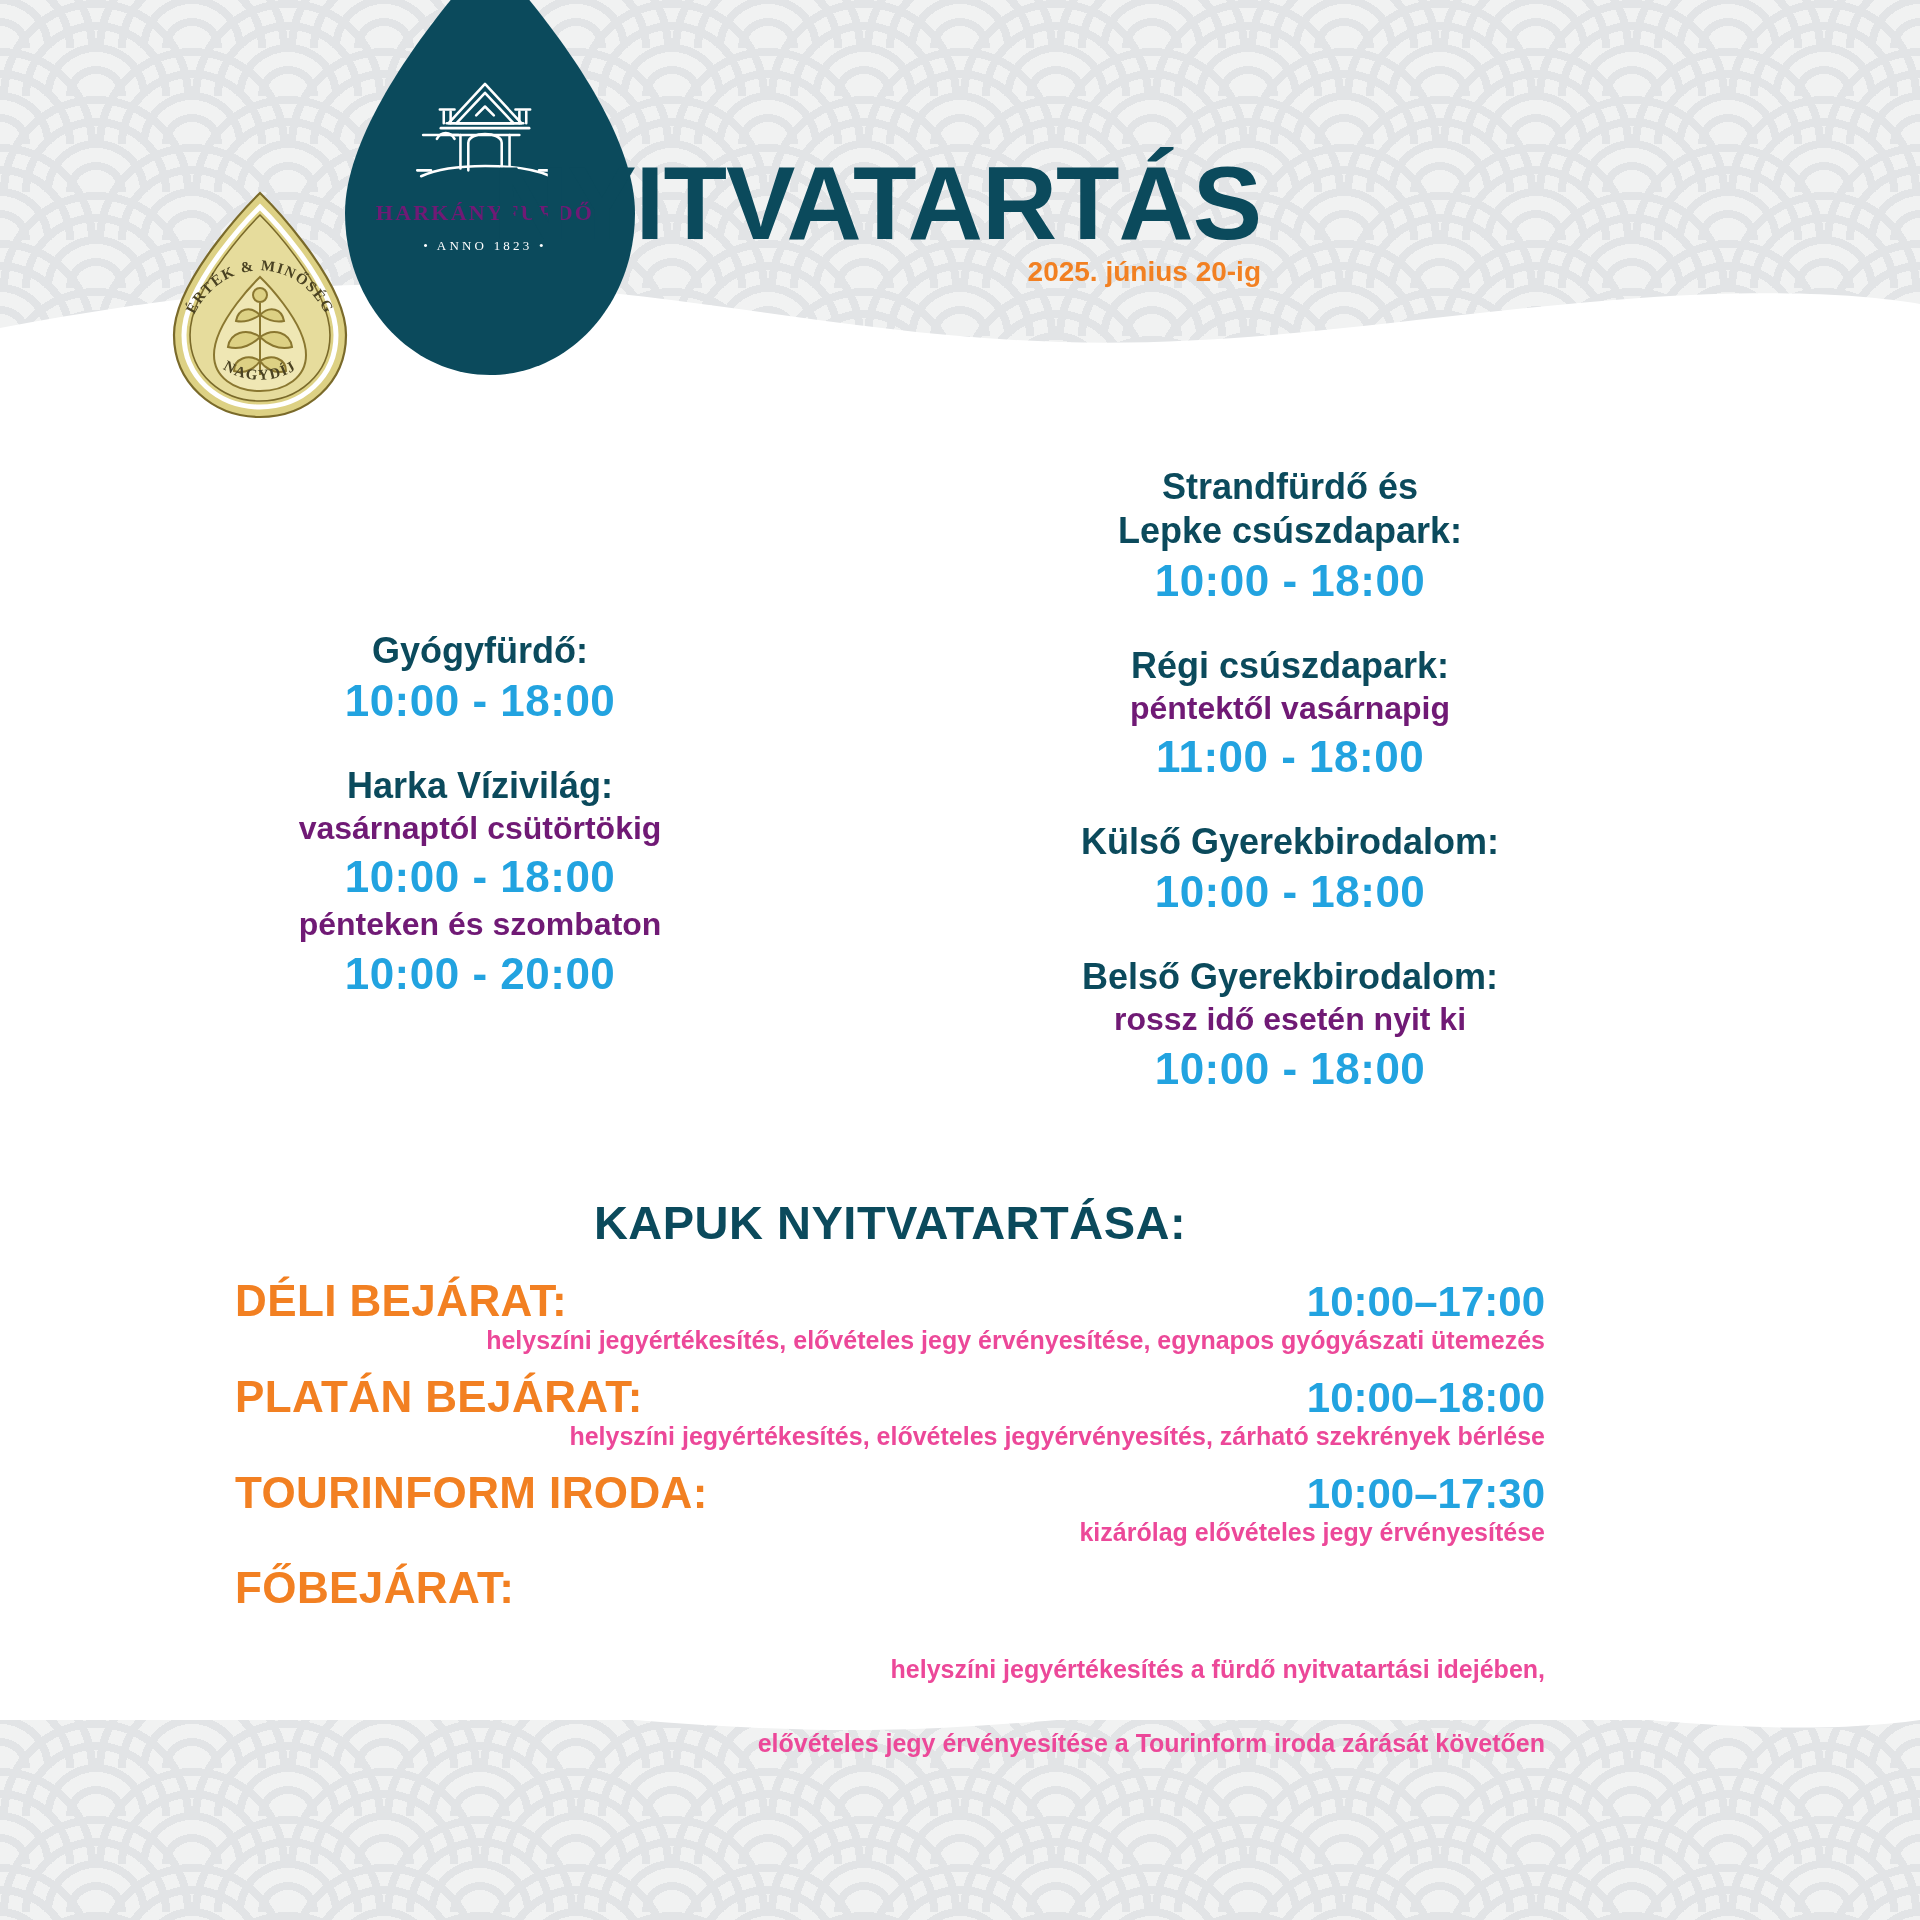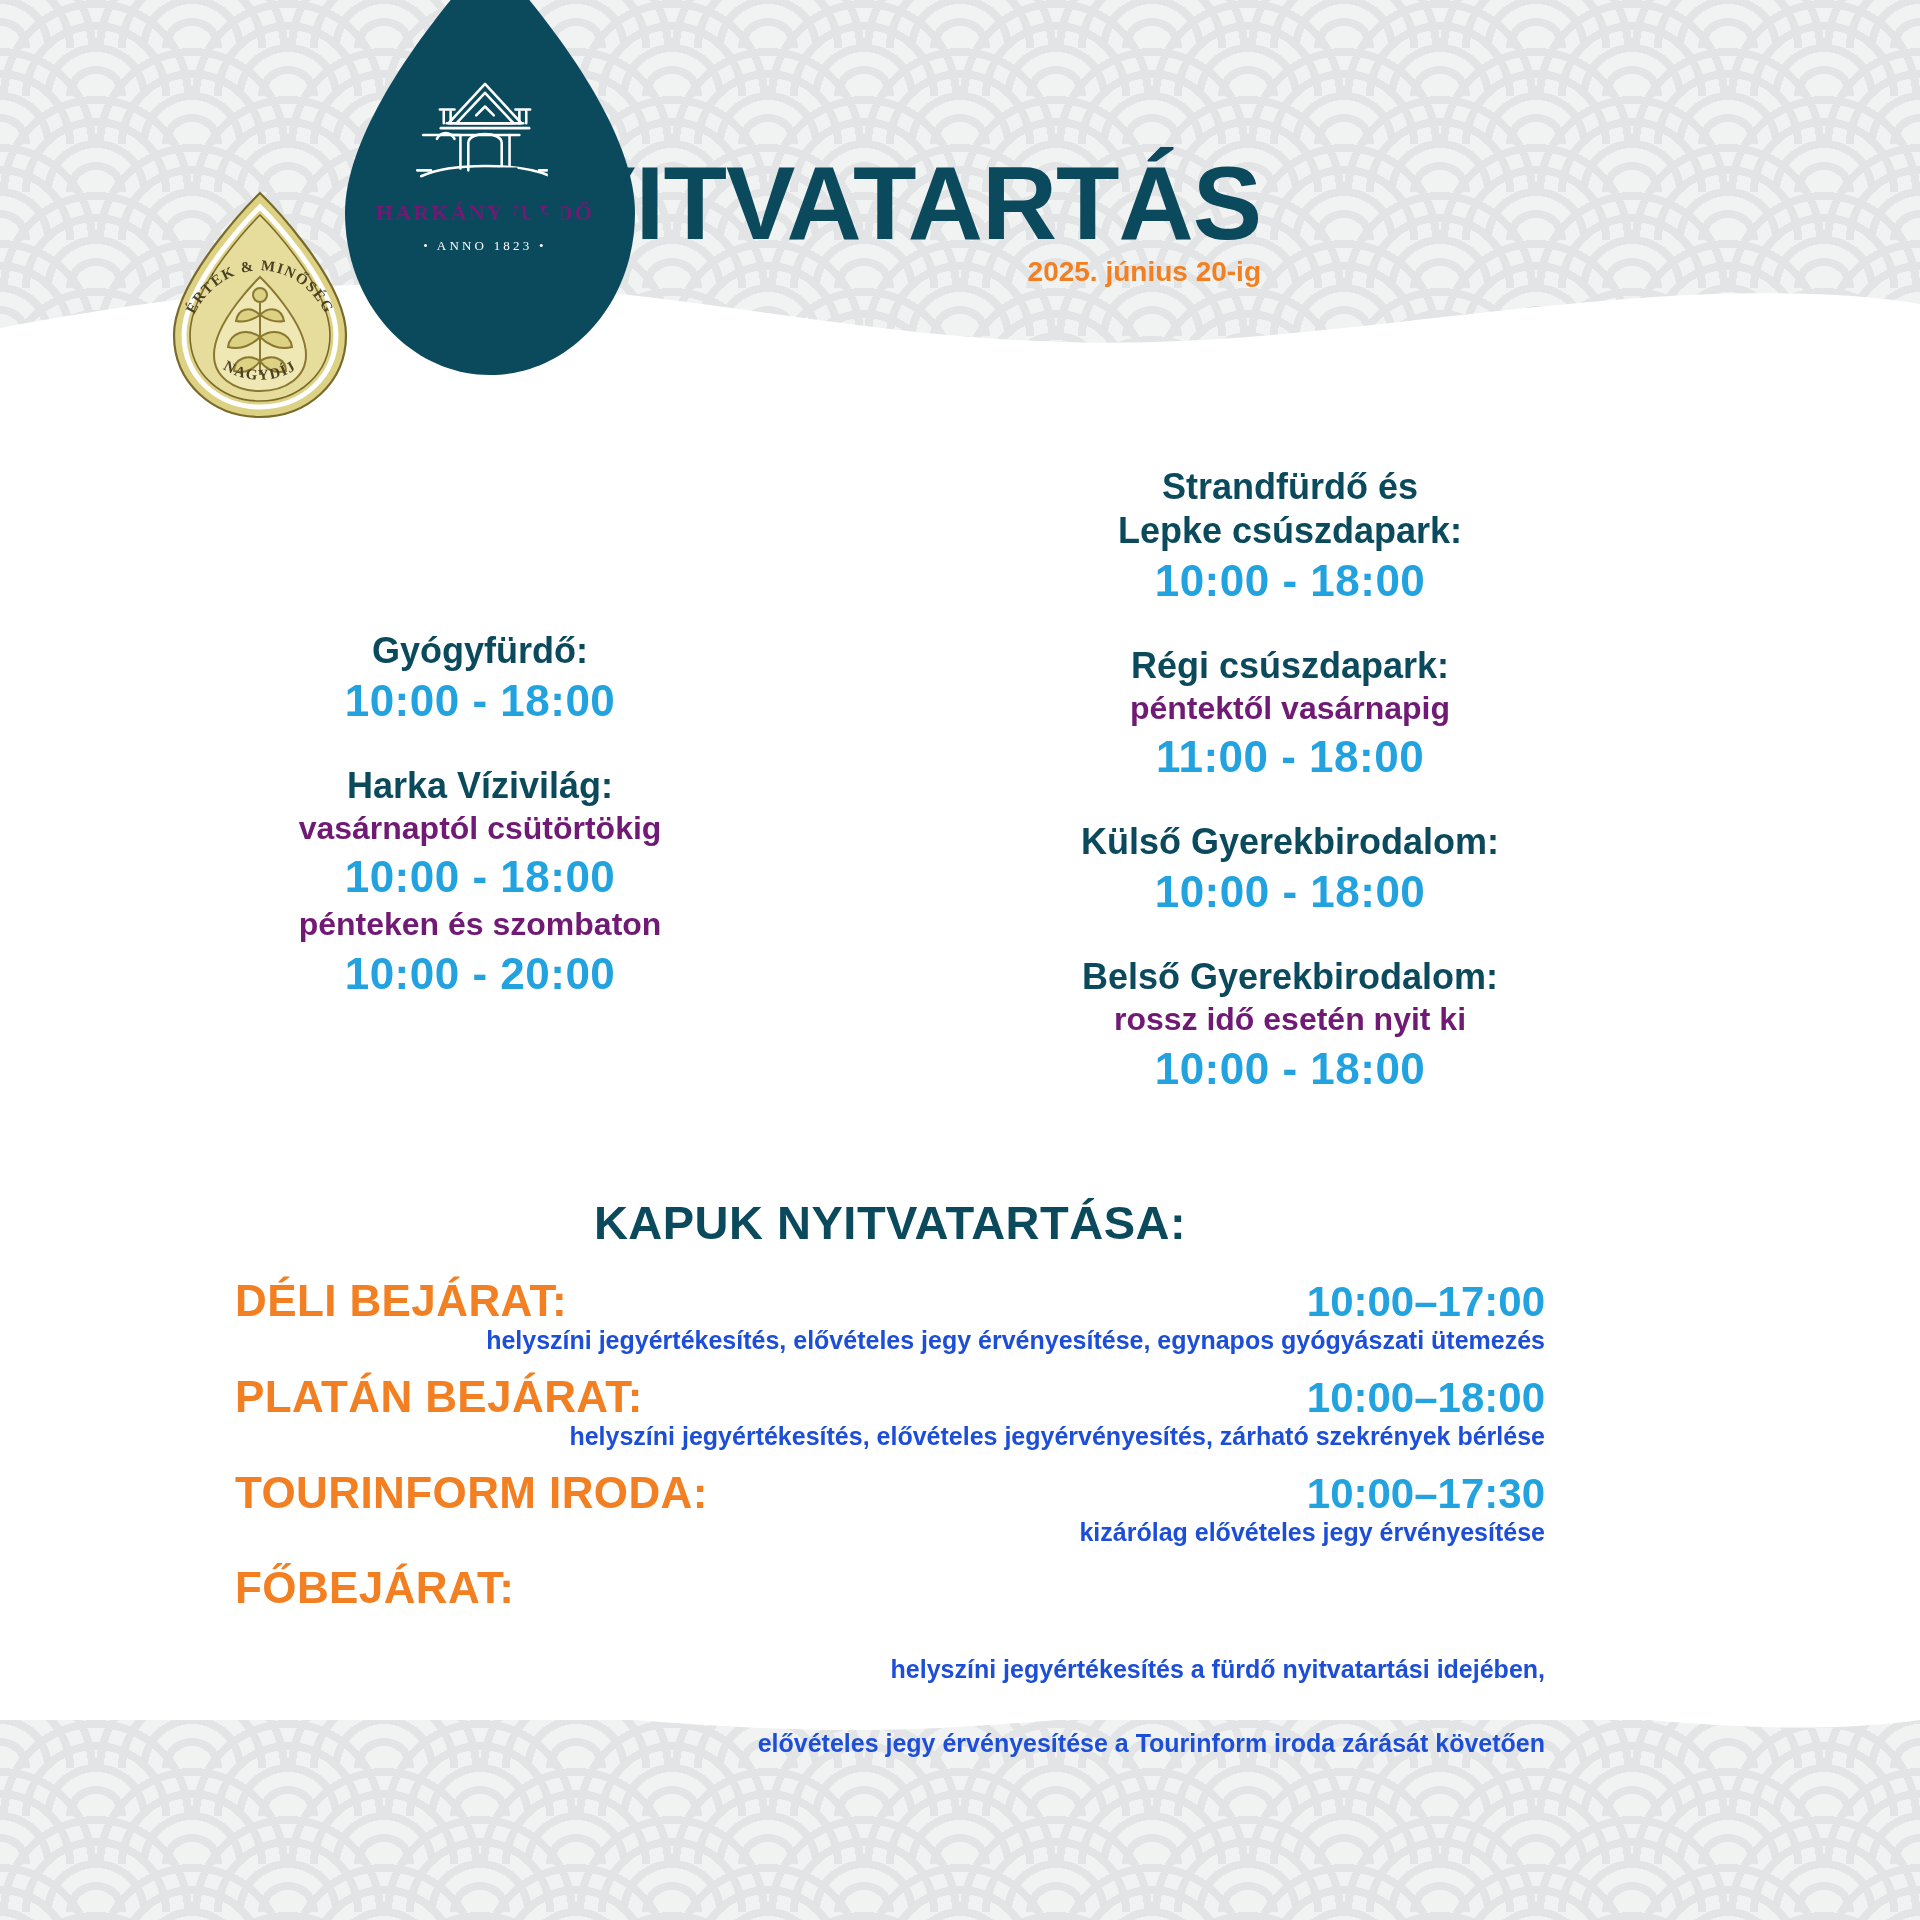--- a/index.html
+++ b/index.html
@@ -203,21 +203,21 @@
     letter-spacing: 0.4px;
     white-space: nowrap;
   }
   .gate-time {
     color: #22a3e0;
     font-size: 42px;
     font-weight: 700;
     white-space: nowrap;
   }
   .gate-desc {
-    color: #1d4ed8;
+    color: #ec4899;
     font-size: 25px;
     font-weight: 700;
     text-align: right;
     line-height: 1.35;
     margin-top: -2px;
   }
   .gate-desc.center-2 { text-align: right; margin-top: 40px; }
 
   #gate-row-4 .gate-head { margin-bottom: 8px; }
 </style>

